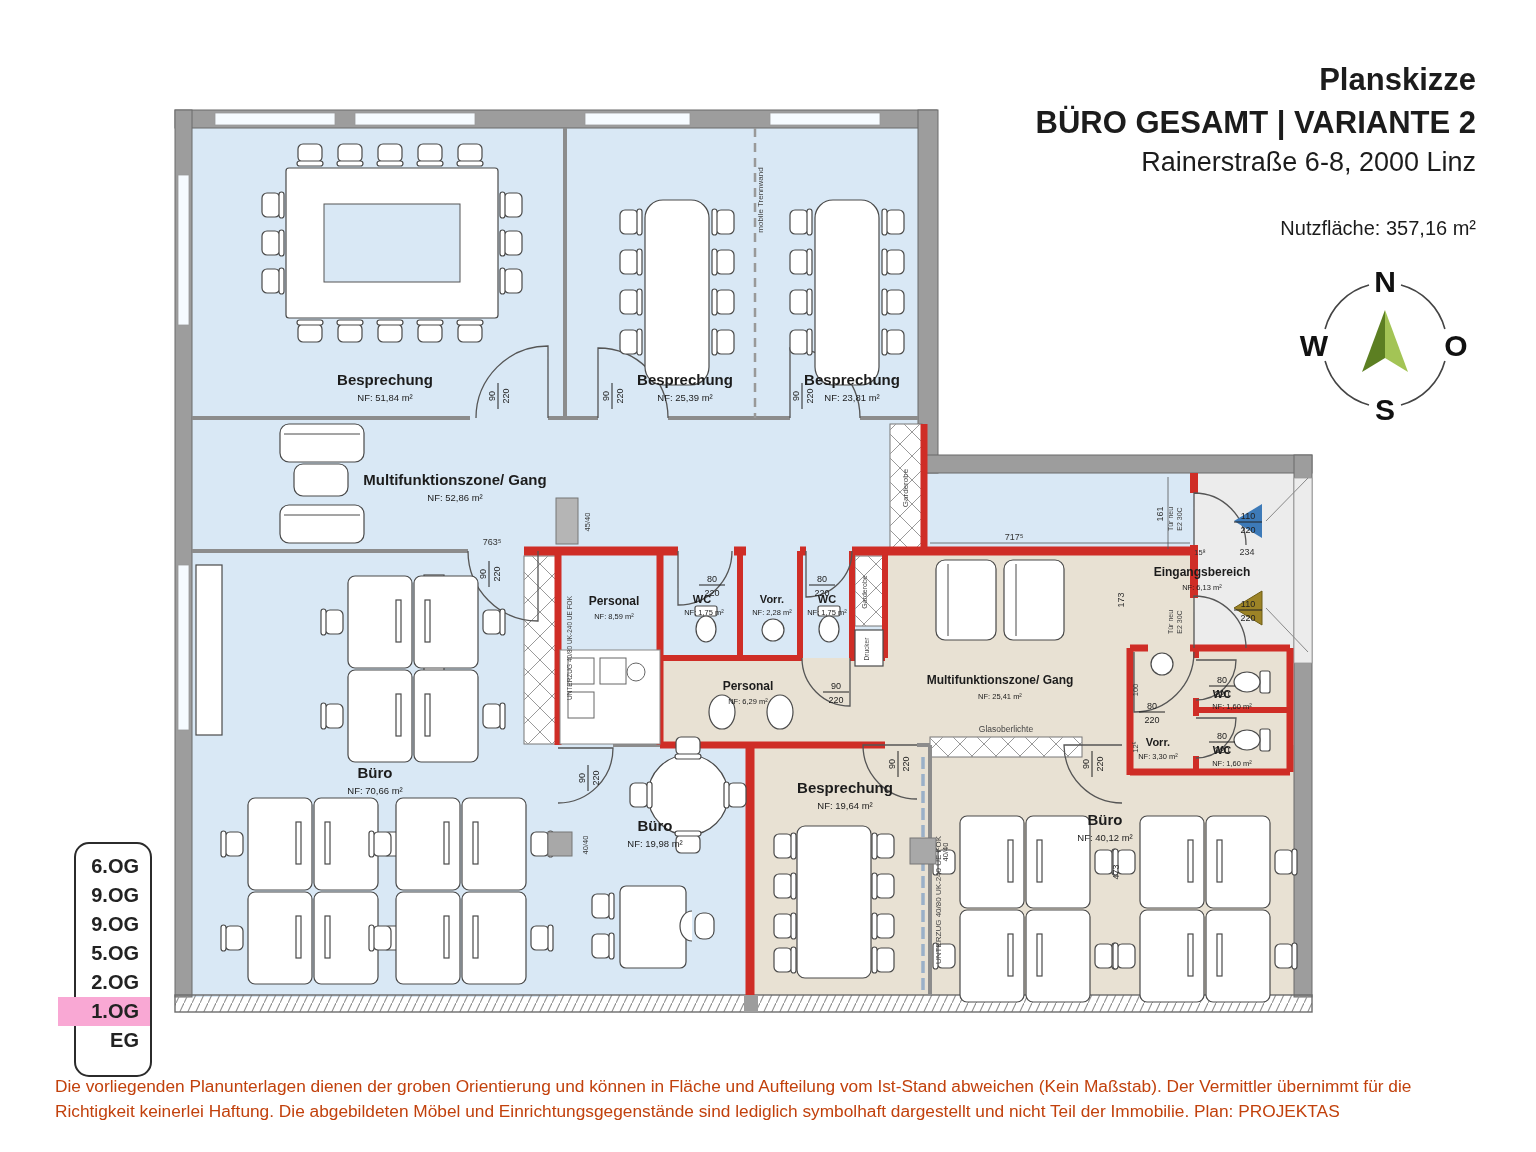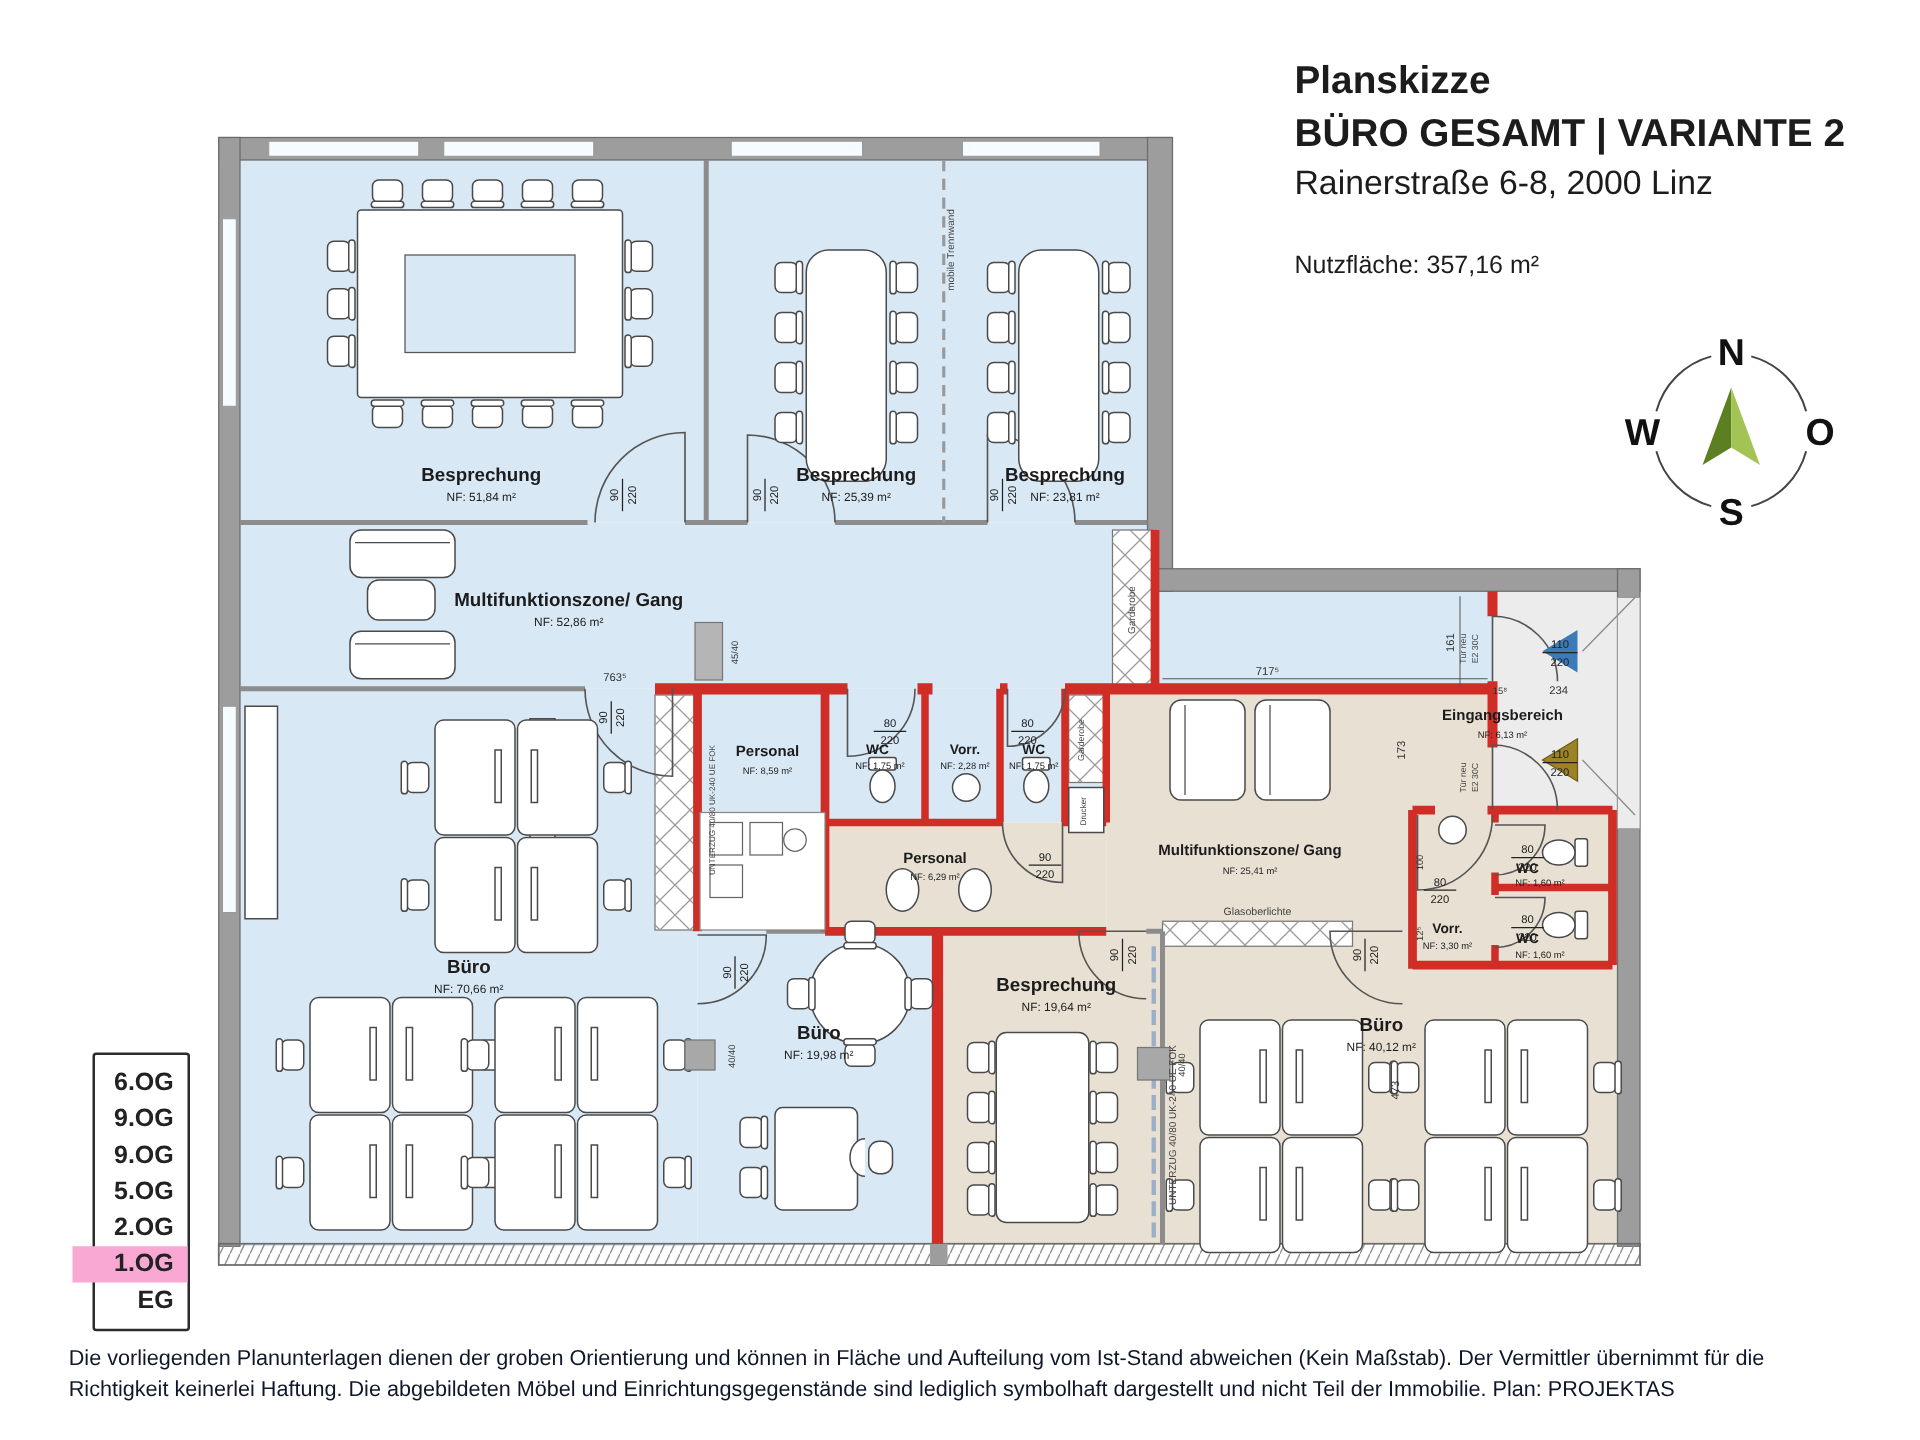--- a/index.html
+++ b/index.html
@@ -1,35 +1,35 @@
 <!DOCTYPE html>
 <html><head>
 <meta charset="utf-8">
 <style>
   html,body{margin:0;padding:0;background:#fff;}
   .stage{position:relative;width:1536px;height:1152px;background:#ffffff;overflow:hidden;
          font-family:"Liberation Sans",sans-serif;color:#1c1c1c;}
   svg text{font-family:"Liberation Sans",sans-serif;}
 
   
-  .titleblock{position:absolute;top:46px;right:60px;line-height:1.18;}
+  .titleblock{position:absolute;top:62px;right:60px;text-align:right;line-height:1.18;}
   .titleblock .t1{font-size:31px;font-weight:bold;}
   .titleblock .t2{font-size:31px;font-weight:bold;margin-top:6px;}
   .titleblock .t3{font-size:27px;margin-top:6px;}
   .titleblock .t4{font-size:20px;margin-top:38px;}
 
   
   .floors{position:absolute;left:74px;top:842px;width:74px;border:2.5px solid #2b2b2b;
-          border-radius:3px;padding:8px 0 8px 0;background:#fff;}
+          border-radius:15px;padding:8px 0 20px 0;background:#fff;}
   .floor-row{position:relative;height:29px;line-height:29px;text-align:right;
              padding-right:11px;font-size:20px;font-weight:bold;color:#222;}
   .floor-row.active{background:#f9a8d4;margin-left:-18px;padding-right:11px;}
 
   .disclaimer{position:absolute;left:55px;top:1074px;width:1438px;font-size:17.3px;
-              line-height:1.42;color:#0f172a;}
+              line-height:1.42;color:#c2410c;}
 
   
   .room-name{font-size:15px;font-weight:bold;fill:#1c1c1c;text-anchor:middle;}
   .room-name.sm{font-size:12px;}
   .room-name.xs{font-size:11px;}
   .room-area{font-size:9.5px;fill:#1c1c1c;text-anchor:middle;}
   .room-area.xs{font-size:7.5px;}
   .ddim text{text-anchor:middle;font-size:9px;fill:#222;}
   .ddim line{stroke:#222;stroke-width:1;}
   .dim{font-size:9px;fill:#333;text-anchor:middle;}

